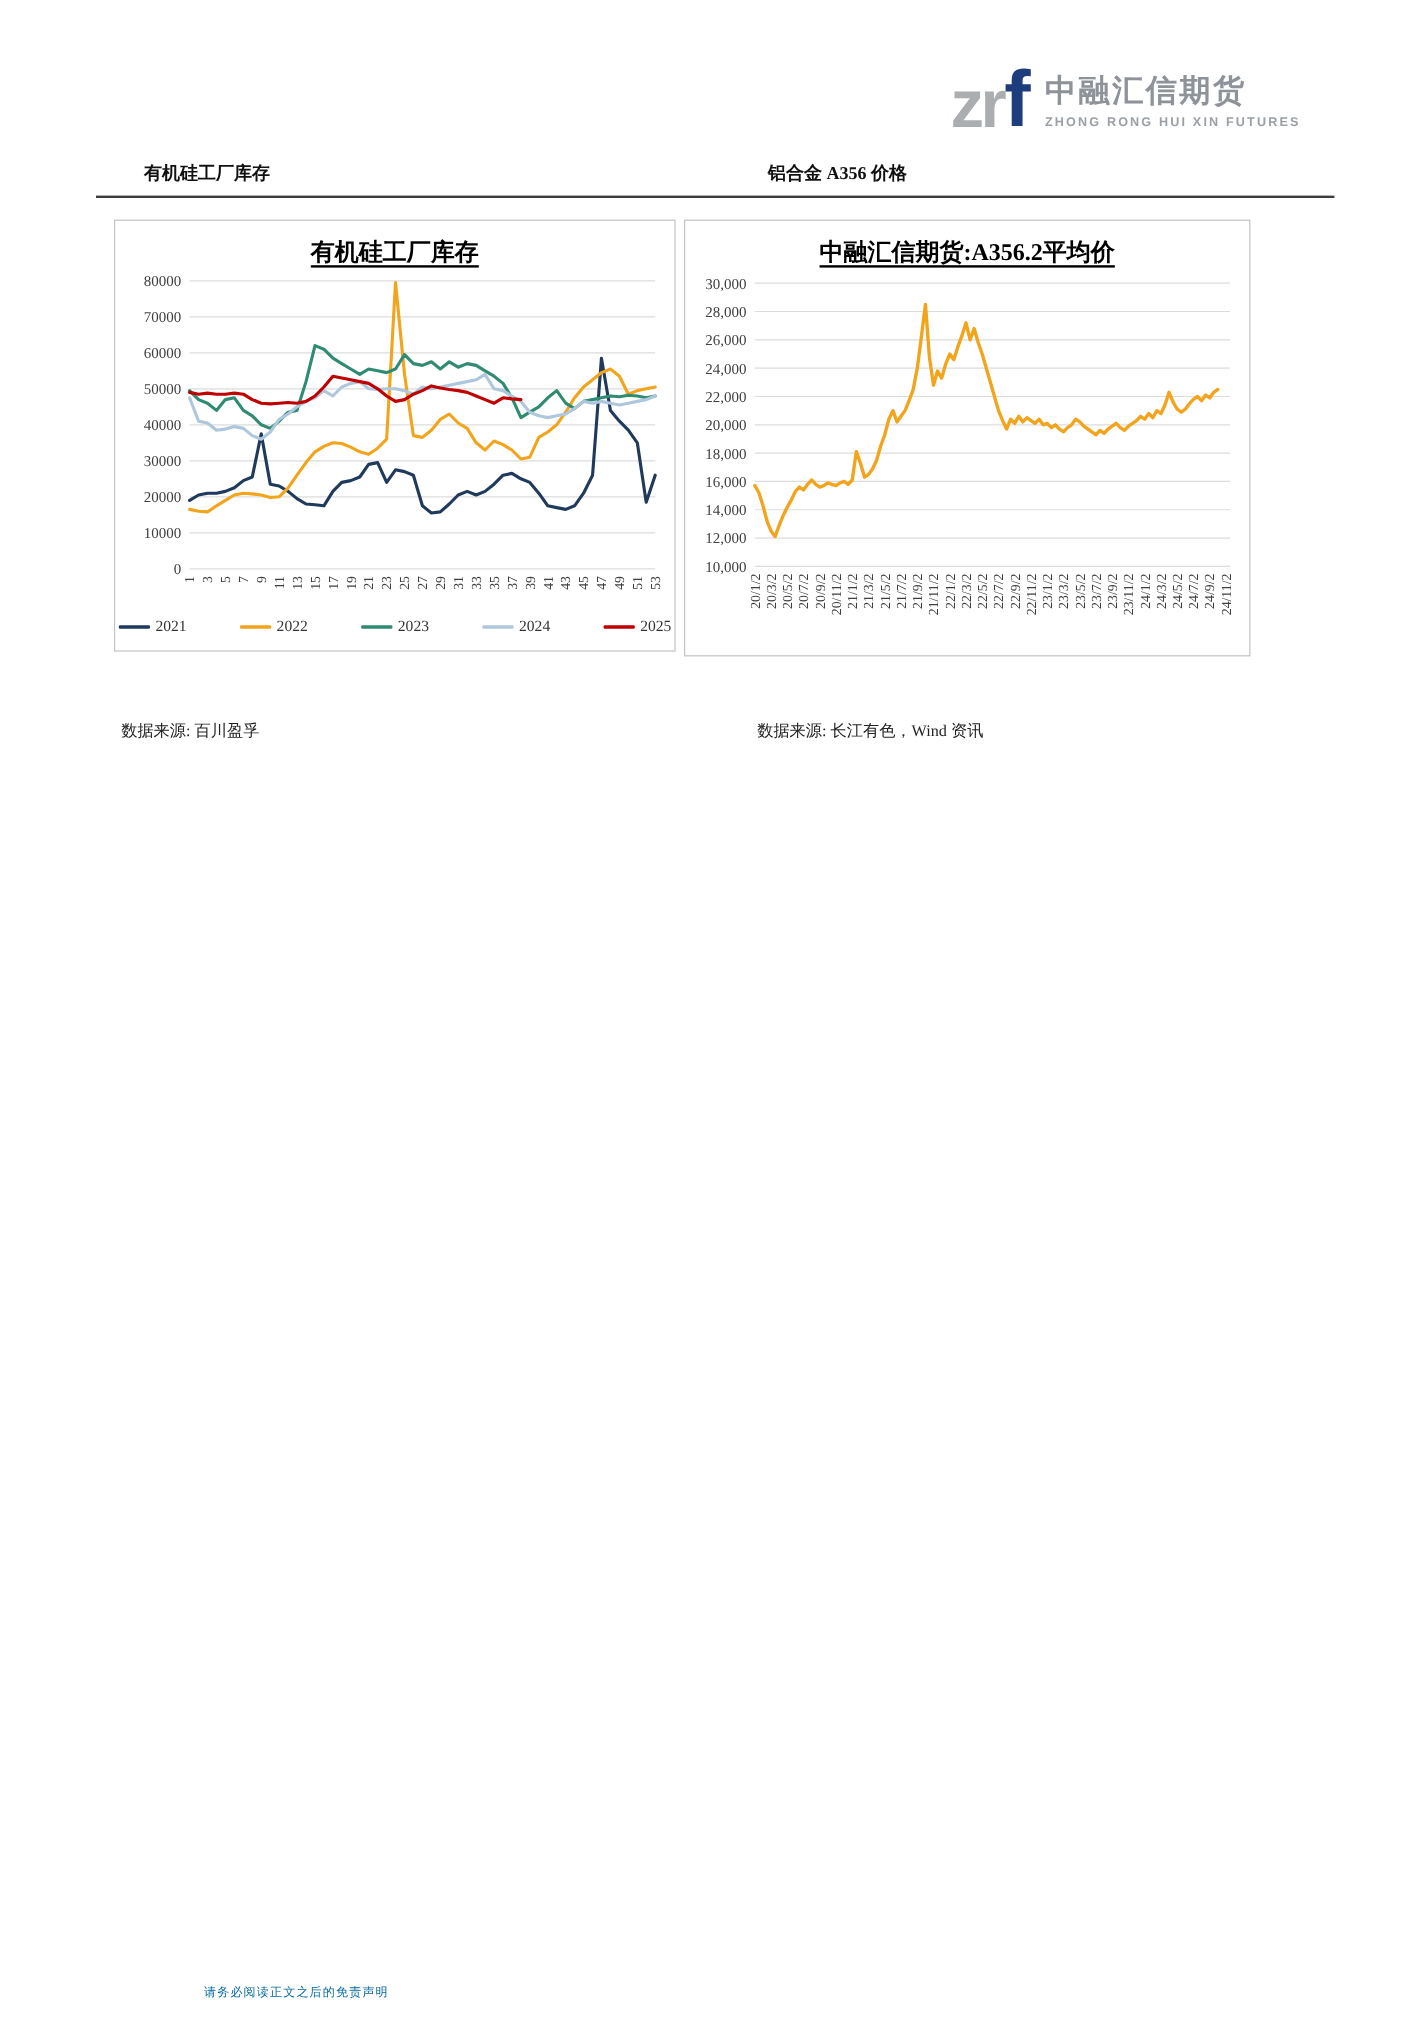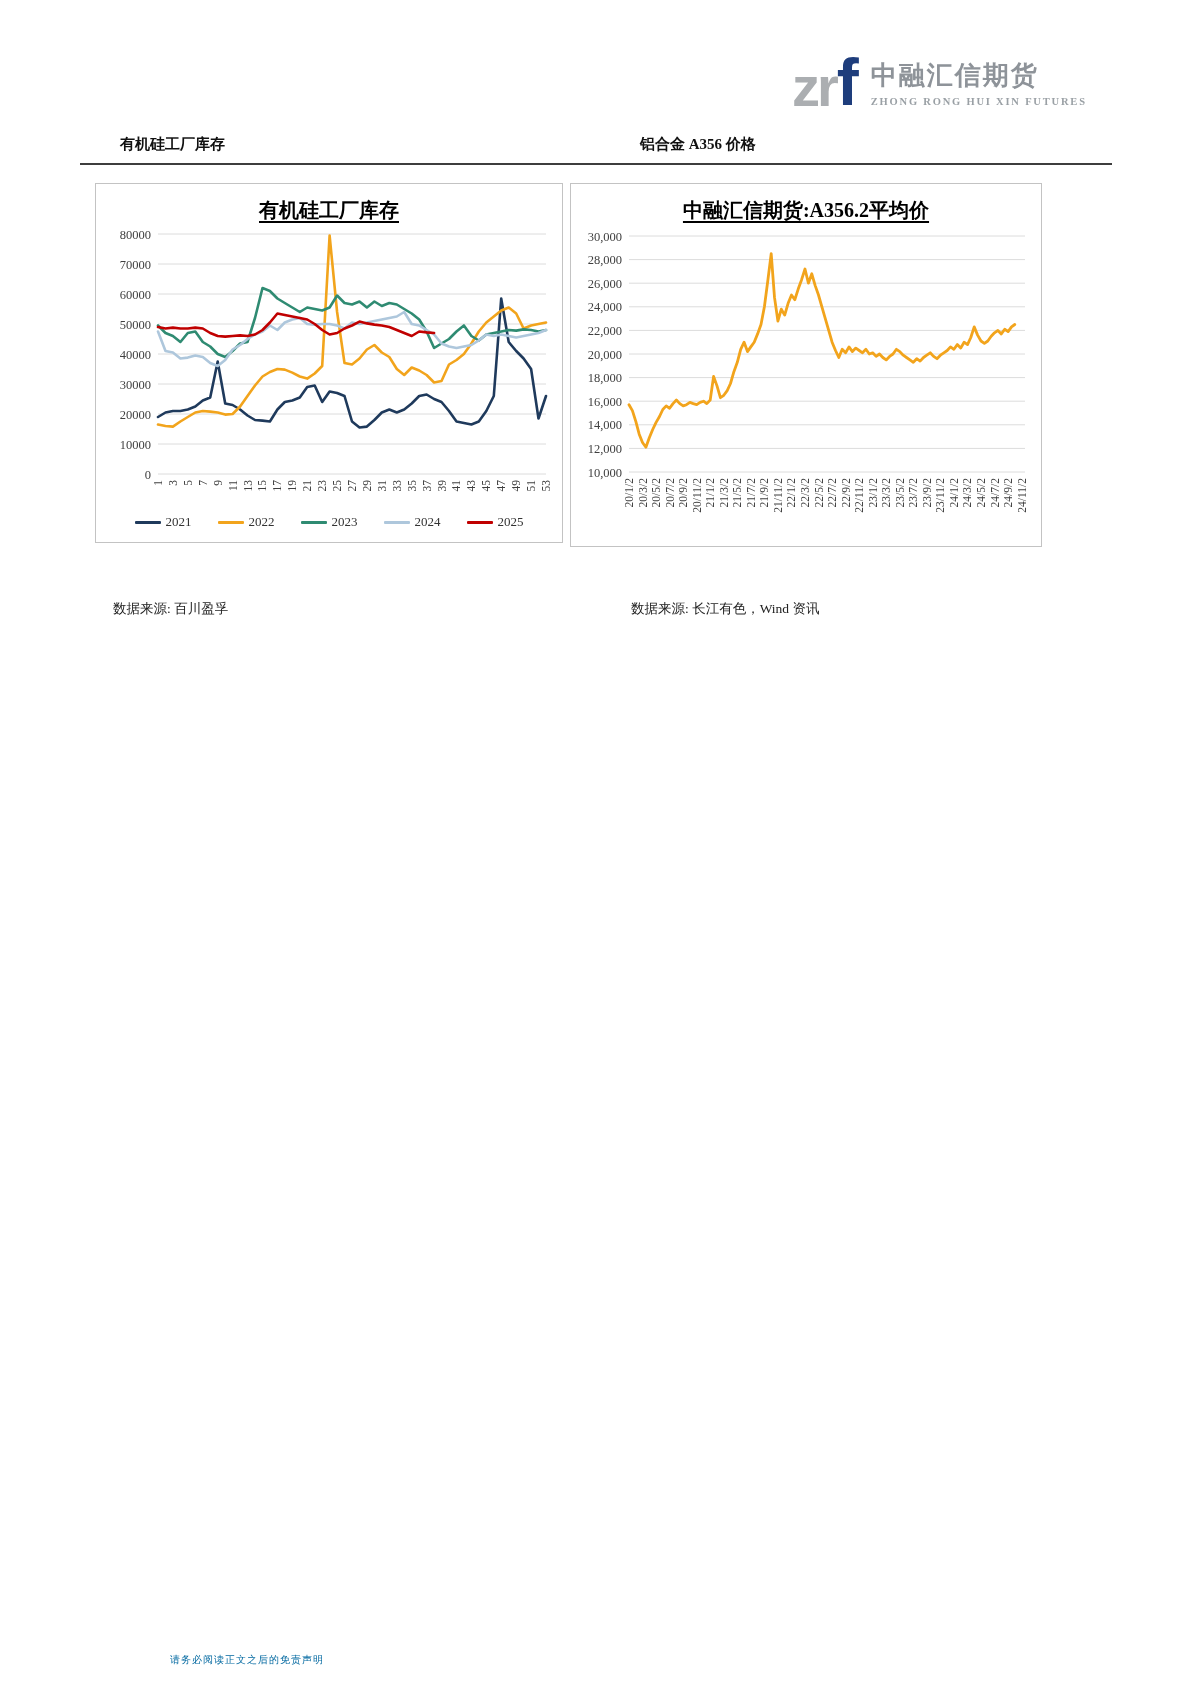--- a/index.html
+++ b/index.html
@@ -5,49 +5,49 @@
   html,body{margin:0;padding:0;background:#fff;}
   #page{position:relative;width:1190px;height:1683px;background:#ffffff;overflow:hidden;
         font-family:"Liberation Serif","DejaVu Serif",serif;color:#222;margin-top:35px;}
 
   
   .logo{position:absolute;left:792px;top:18px;display:flex;align-items:center;gap:12px;}
   .logo-mark{display:flex;align-items:flex-end;line-height:0.9;}
   .logo-zr{font-family:"Liberation Sans",sans-serif;font-weight:bold;font-size:56px;color:#abaeb1;letter-spacing:-3px;}
   .logo-f{font-family:"Liberation Sans",sans-serif;font-weight:bold;font-size:66px;color:#1e3d7c;margin-left:1px;}
   .logo-cn{font-size:26px;font-weight:bold;color:#8e9399;letter-spacing:2px;white-space:nowrap;}
-  .logo-en{font-family:Liberation Serif, serif;font-size:10.5px;font-weight:bold;color:#9aa0a5;letter-spacing:1.8px;margin-top:3px;white-space:nowrap;}
+  .logo-en{font-family:Liberation Sans, sans-serif;font-size:10.5px;font-weight:bold;color:#9aa0a5;letter-spacing:1.8px;margin-top:3px;white-space:nowrap;}
 
   
   .sec-title{position:absolute;top:100px;font-size:15px;font-weight:bold;color:#111;white-space:nowrap;}
   #sec-left{left:120px;}
   #sec-right{left:640px;}
   .header-rule{position:absolute;left:80px;top:128px;width:1032px;border-top:2px solid #3d3d3d;}
 
   
   .chart-box{position:absolute;background:#fff;border:1px solid #c3c3c3;}
   #box-left{left:95px;top:148px;width:466px;height:358px;}
   #box-right{left:570px;top:148px;width:470px;height:362px;}
   .chart-title{text-align:center;font-size:20px;font-weight:bold;color:#000;margin-top:13px;
                text-decoration:underline;text-underline-offset:4px;white-space:nowrap;}
   svg{display:block;}
   #box-left svg{margin-top:2px;}
   #box-right svg{margin-top:4px;}
   .ytick{font-family:"Liberation Serif","DejaVu Serif",serif;font-size:12.5px;fill:#3f3f3f;}
   .xtick{font-family:"Liberation Serif","DejaVu Serif",serif;font-size:11.5px;fill:#3f3f3f;}
 
   
-  .legend{display:flex;justify-content:center;gap:26px;margin-top:0px;}
+  .legend{display:flex;justify-content:center;gap:44px;margin-top:0px;}
   .legend-item{display:inline-flex;align-items:center;gap:5px;}
   .swatch{display:inline-block;width:26px;height:3px;border-radius:1px;}
   .legend-label{font-size:13px;color:#333;}
 
   
   .source{position:absolute;top:565px;font-size:13.5px;color:#222;white-space:nowrap;}
-  #source-left{left:113px;text-align:right;}
+  #source-left{left:101px;text-align:right;}
   #source-right{left:631px;}
 
   
   .footer{position:absolute;left:170px;top:1618px;font-size:10px;color:#0369a1;letter-spacing:1px;white-space:nowrap;}
 </style>
 </head>
 <body>
 
 <div id="page">
 

